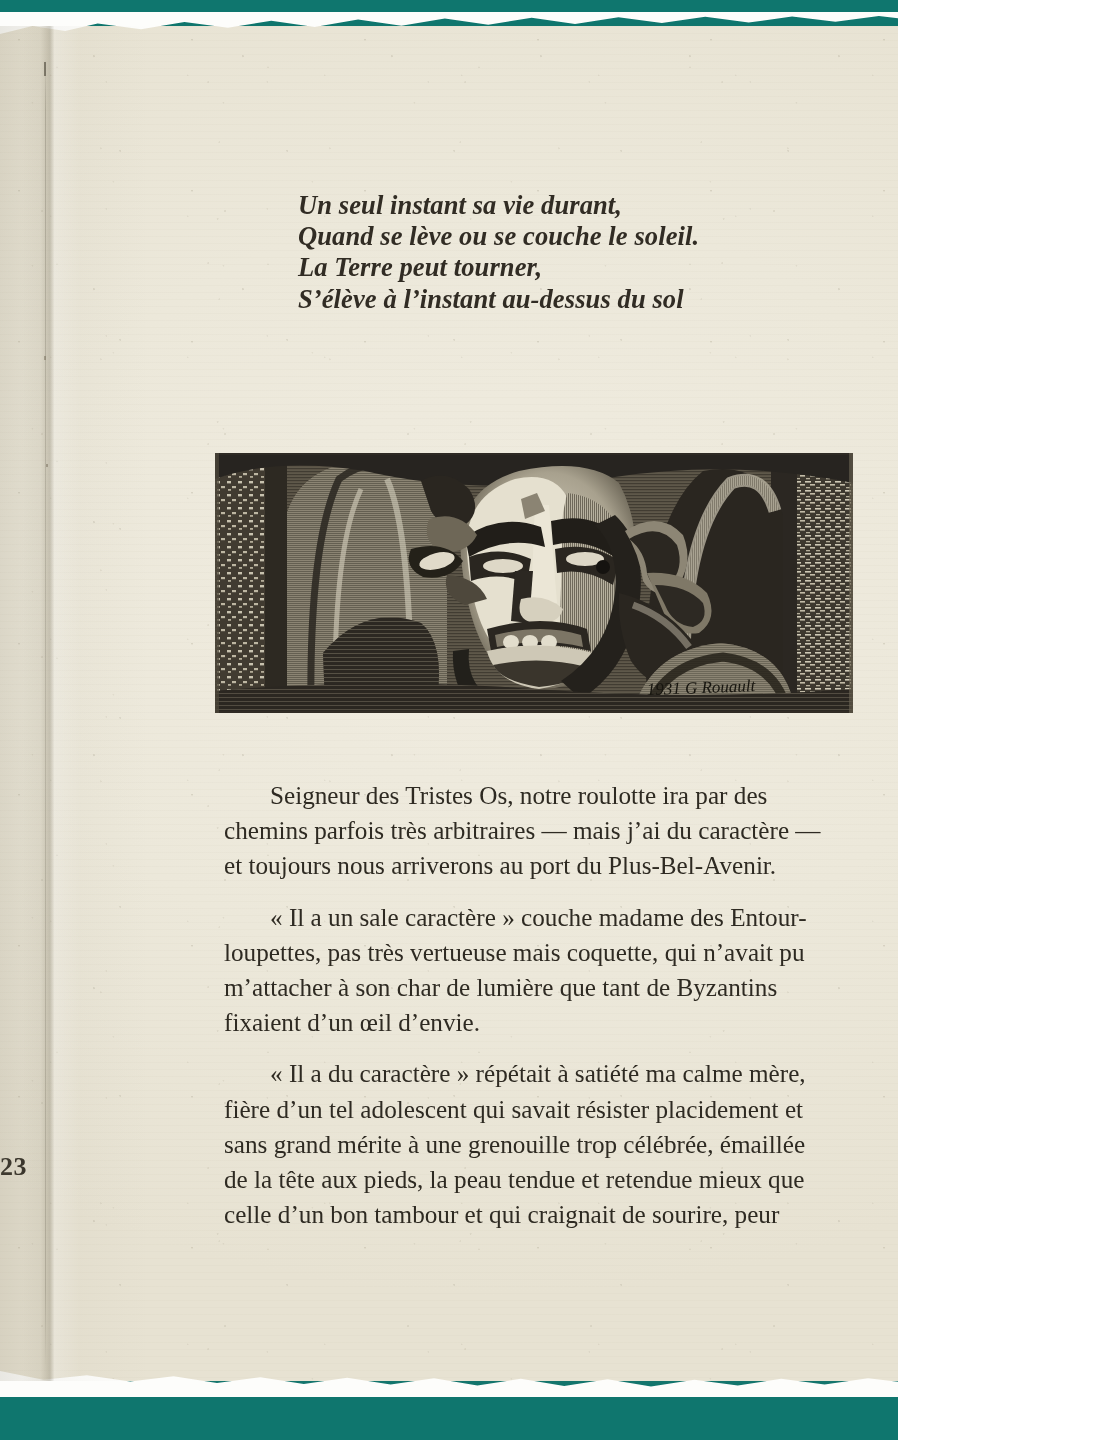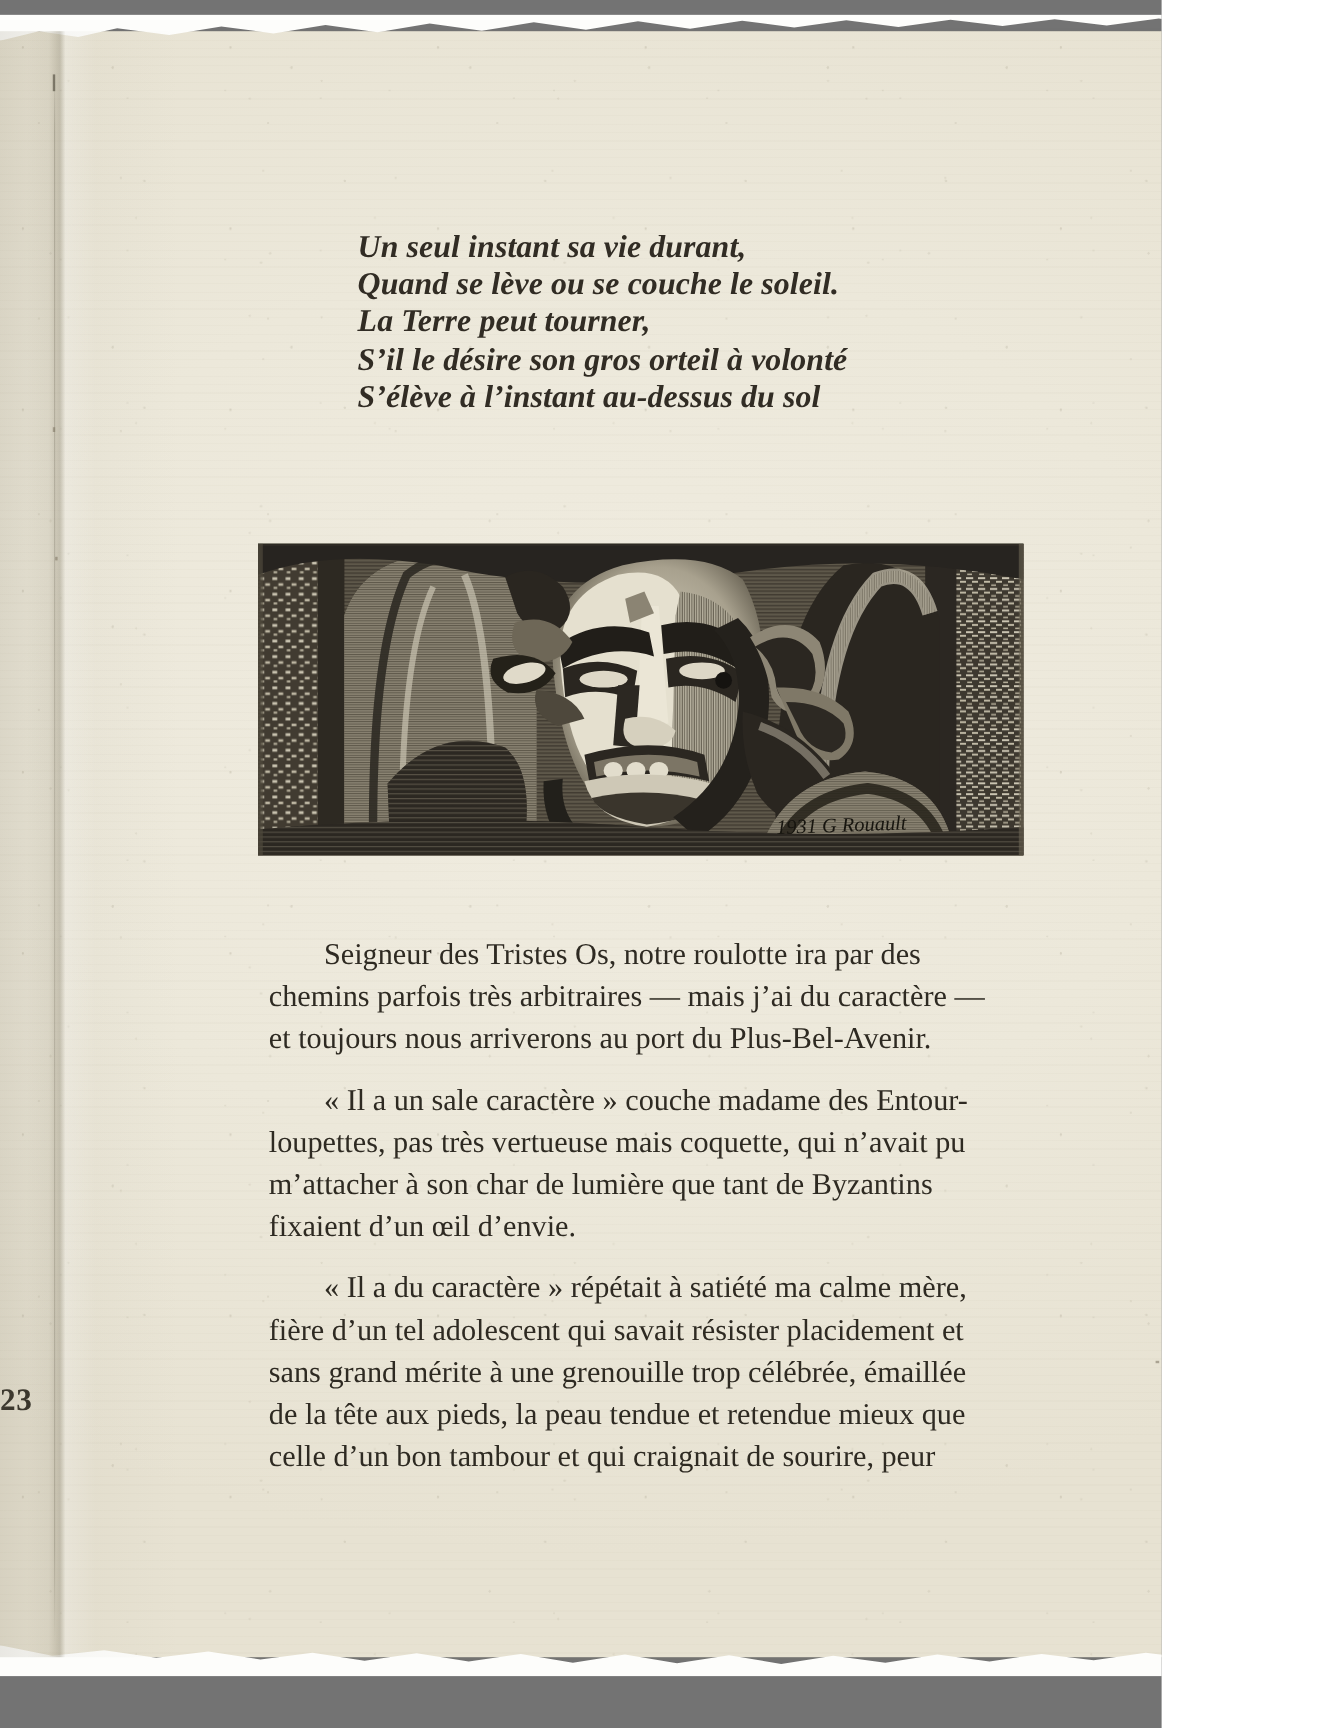--- a/index.html
+++ b/index.html
@@ -11,23 +11,23 @@
   body {
     width: 1110px;
     height: 1440px;
     overflow: hidden;
     font-family: "Liberation Serif", serif;
   }
 
   
   #scan {
     position: relative;
-    width: 968px;
+    width: 898px;
     height: 1440px;
-    background: #737373;
+    background: #0f766e;
     overflow: hidden;
   }
 
   
   #sheet {
     position: absolute;
     left: 0px;
     top: 26px;
     width: 1085px;
     height: 1355px;
@@ -250,21 +250,20 @@
     <div class="fleck" style="left:1034px;top:332px;width:2px;height:3px;"></div>
     <div class="fleck" style="left:1030px;top:366px;width:2px;height:3px;"></div>
     <div class="fleck" style="left:963px;top:1108px;width:3px;height:2px;"></div>
 
     <div id="typeblock">
 
       <div id="poem">
         <div class="verse-line">Un seul instant sa vie durant,</div>
         <div class="verse-line">Quand se lève ou se couche le soleil.</div>
         <div class="verse-line">La Terre peut tourner,</div>
-        <div class="verse-line">S’il le désire son gros orteil à volonté</div>
         <div class="verse-line">S’élève à l’instant au-dessus du sol</div>
       </div>
 
       <div id="woodcut">
         <svg width="638" height="260" viewBox="0 0 638 260" xmlns="http://www.w3.org/2000/svg">
           <defs>
             <pattern id="hatchA" width="3" height="3" patternUnits="userSpaceOnUse" patternTransform="rotate(0)">
               <rect width="3" height="3" fill="#6f6858"></rect>
               <rect width="3" height="1.2" fill="#3a352c"></rect>
             </pattern>

